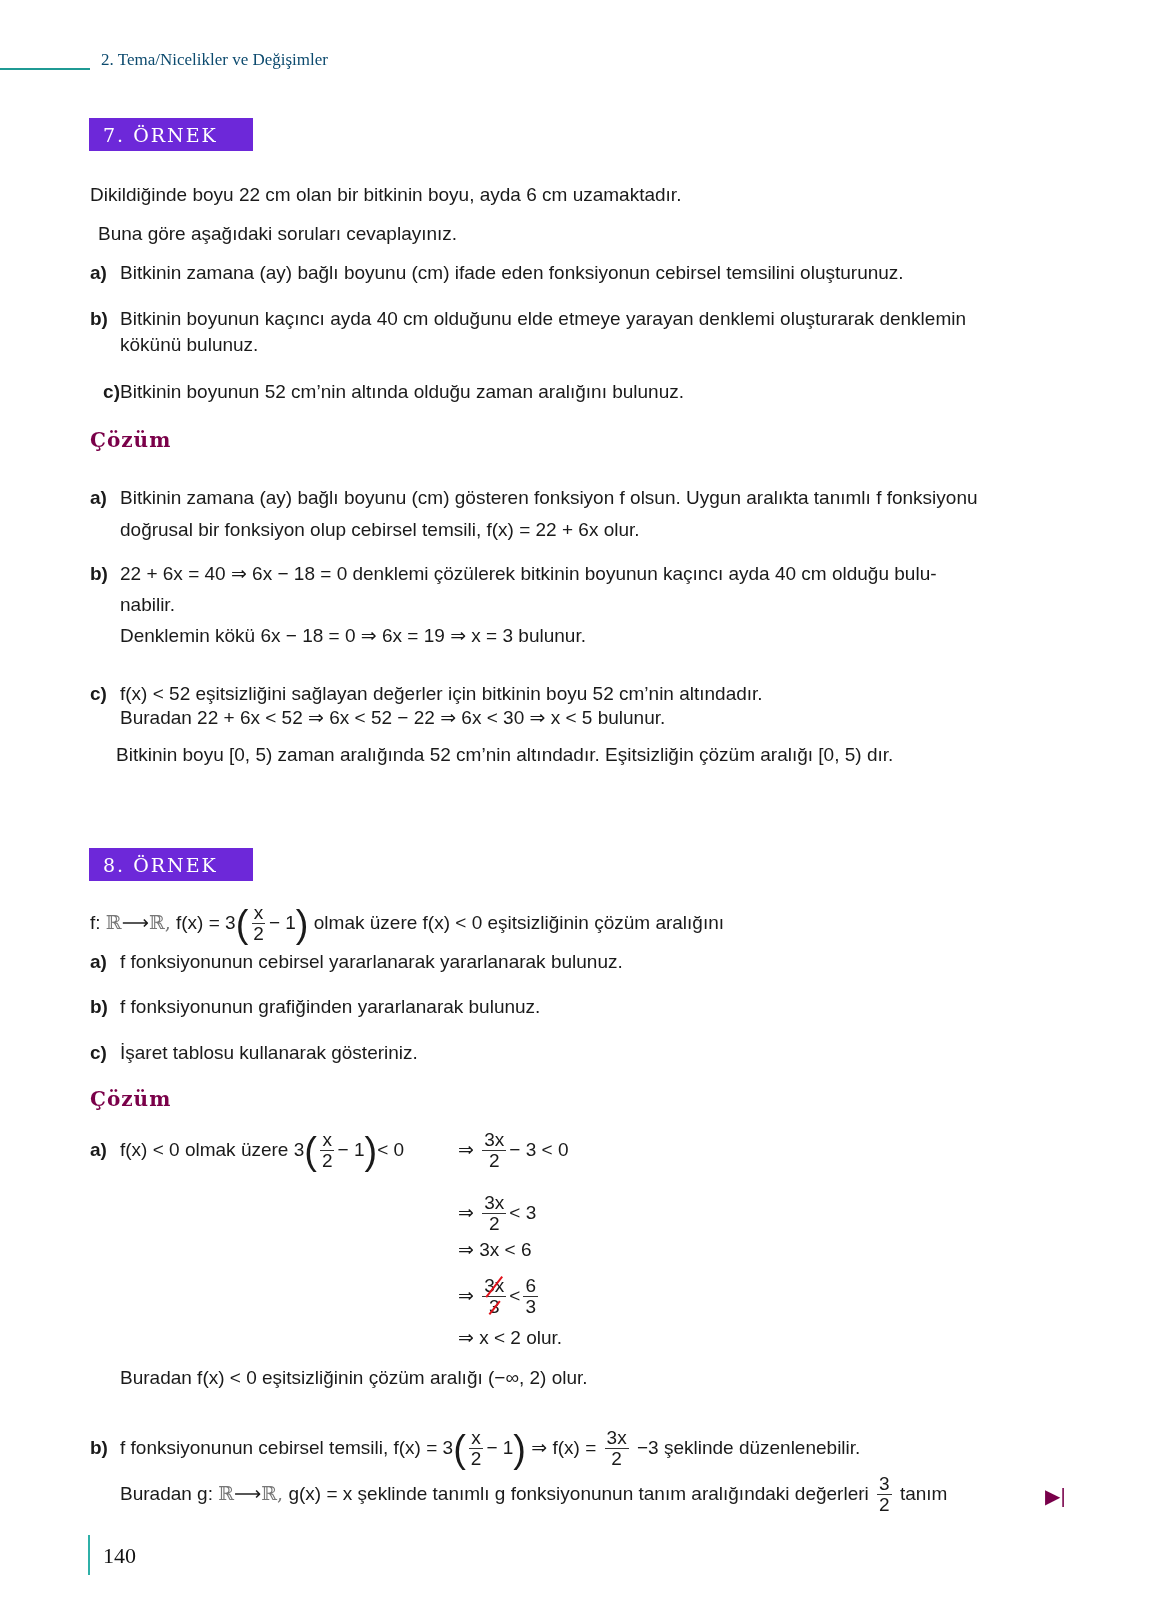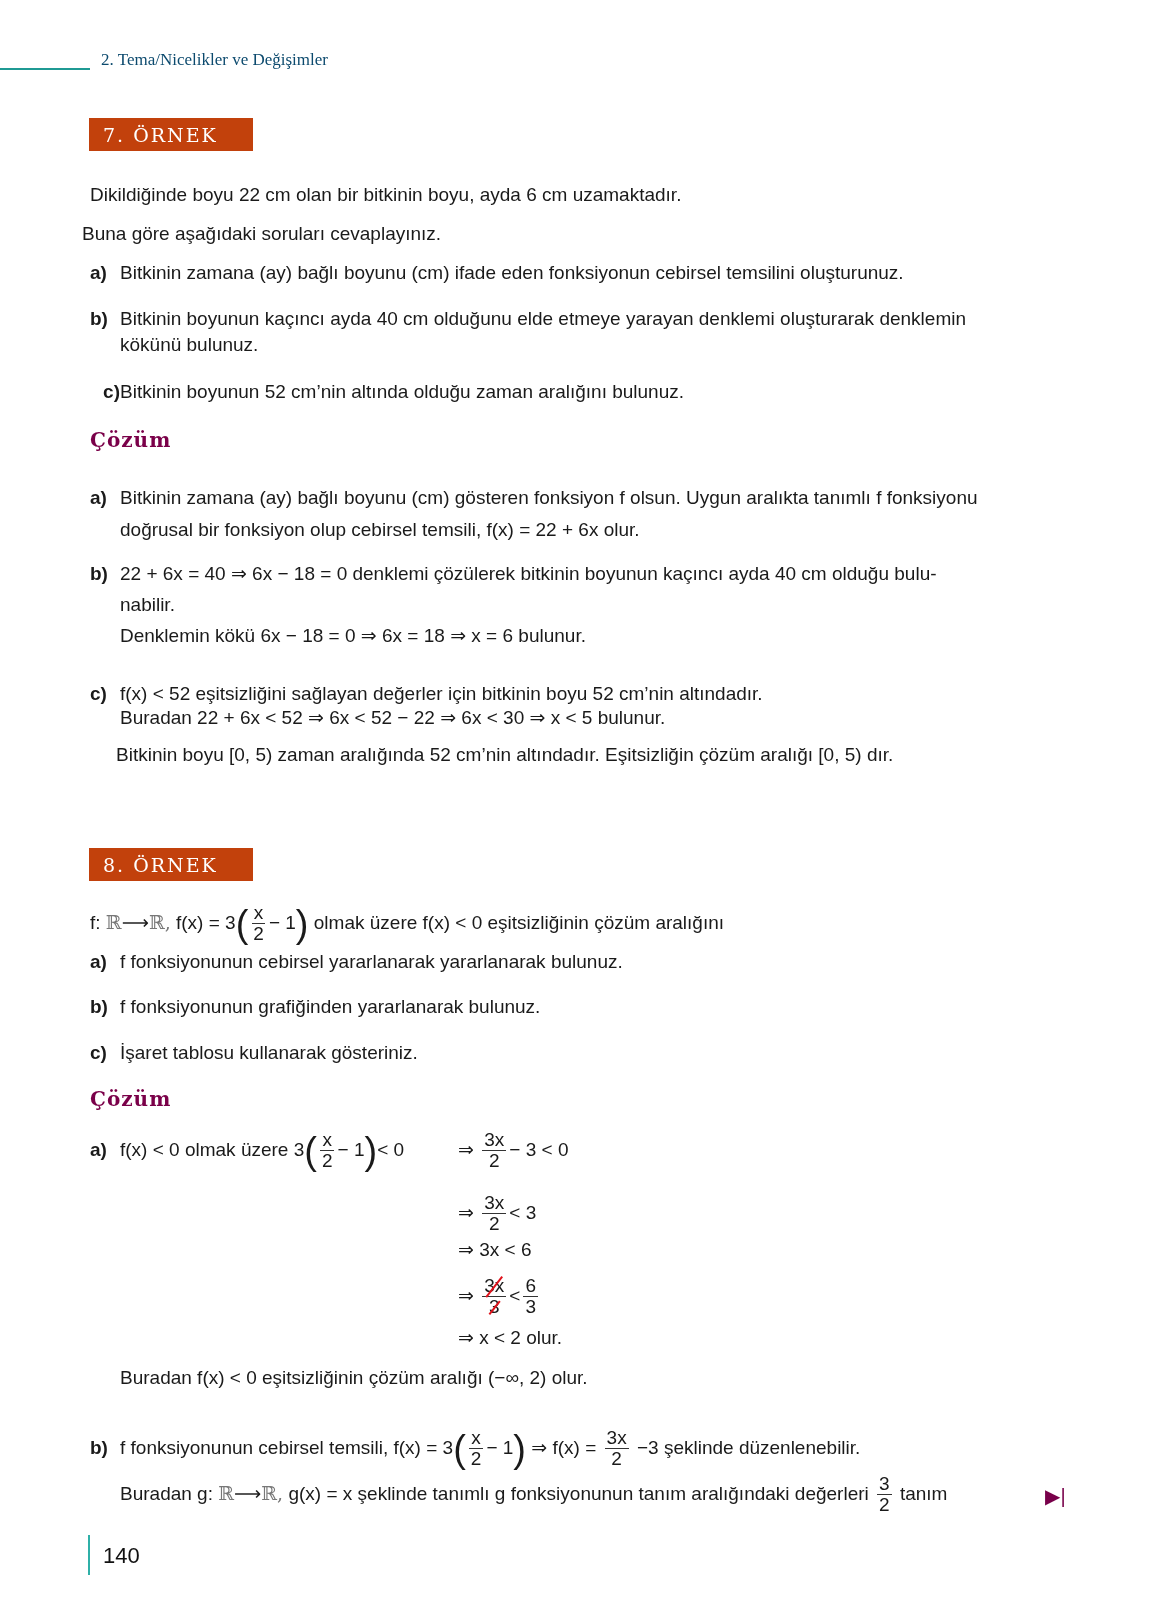--- a/index.html
+++ b/index.html
@@ -1,48 +1,48 @@
 <!DOCTYPE html>
 <html><head>
 <meta charset="utf-8">
 <style>
   html, body { margin: 0; padding: 0; background: #ffffff; }
   body { width: 1152px; height: 1624px; position: relative; overflow: hidden;
          font-family: "Liberation Sans", sans-serif; color: #1a1a1a; font-size: 19px; }
   .abs { position: absolute; }
   .header-line { left: 0; top: 68px; width: 90px; height: 2px; background: #1f9a94; }
   .header-text { left: 101px; top: 50px; font-size: 17px; color: #0c4a6e; font-family: "Liberation Serif", serif; }
-  .badge { background: #c2410c; color: #fff; font-family: "DejaVu Serif", serif; font-size: 19px;
+  .badge { background: #6d28d9; color: #fff; font-family: "DejaVu Serif", serif; font-size: 19px;
            letter-spacing: 2px; padding: 0 0 0 14px; height: 33px; line-height: 34px; width: 150px; }
   .solution-title { color: #7a0049; font-family: "DejaVu Serif", serif; font-weight: bold; font-size: 20px; letter-spacing: 1px; }
   .line { white-space: nowrap; line-height: 24px; }
   .lbl { font-weight: bold; display: inline-block; width: 30px; }
   .frac { display: inline-flex; flex-direction: column; align-items: center; vertical-align: middle;
           line-height: 20px; margin: 0 3px; font-size: 19px; }
   .frac .num { border-bottom: 1.5px solid #333; padding: 0 2px; }
   .frac .den { padding: 0 2px; }
   .bigparen { font-size: 38px; vertical-align: middle; font-weight: 200; line-height: 30px; }
   .bb { font-family: "DejaVu Serif", serif; color: #777; }
   .strike { position: relative; display: inline-block; }
   .strike::after { content: ""; position: absolute; left: -3px; right: -3px; top: 50%; height: 1.5px;
                    background: #e0121b; transform: rotate(-52deg); }
   .next-icon { color: #78004a; font-size: 20px; }
   .footer-bar { left: 88px; top: 1535px; width: 2px; height: 40px; background: #2fb0a8; }
-  .page-num { left: 103px; top: 1543px; font-size: 22px; font-family: Liberation Sans, sans-serif; color: #111; }
+  .page-num { left: 103px; top: 1543px; font-size: 22px; font-family: Liberation Serif, serif; color: #111; }
 </style>
 </head>
 <body>
 
 <div class="abs header-line"></div>
 <div class="abs header-text">2. Tema/Nicelikler ve Değişimler</div>
 
 <div class="abs badge" style="left:89px; top:118px;">7. ÖRNEK</div>
 
 <div class="abs line" style="left:90px; top:183px;">Dikildiğinde boyu 22 cm olan bir bitkinin boyu, ayda 6 cm uzamaktadır.</div>
-<div class="abs line" style="left:82px; top:222px;">Buna göre aşağıdaki soruları cevaplayınız.</div>
+<div class="abs line" style="left:98px; top:222px;">Buna göre aşağıdaki soruları cevaplayınız.</div>
 
 <div class="abs line" style="left:90px; top:261px;">
   <span class="lbl">a)</span><span>Bitkinin zamana (ay) bağlı boyunu (cm) ifade eden fonksiyonun cebirsel temsilini oluşturunuz.</span>
 </div>
 <div class="abs line" style="left:90px; top:307px;">
   <span class="lbl">b)</span><span>Bitkinin boyunun kaçıncı ayda 40 cm olduğunu elde etmeye yarayan denklemi oluşturarak denklemin</span>
 </div>
 <div class="abs line" style="left:120px; top:333px;">kökünü bulunuz.</div>
 <div class="abs line" style="left:90px; top:380px;text-align:right;">
   <span class="lbl">c)</span><span>Bitkinin boyunun 52 cm’nin altında olduğu zaman aralığını bulunuz.</span>
@@ -52,21 +52,21 @@
 
 <div class="abs line" style="left:90px; top:486px;">
   <span class="lbl">a)</span><span>Bitkinin zamana (ay) bağlı boyunu (cm) gösteren fonksiyon f olsun. Uygun aralıkta tanımlı f fonksiyonu</span>
 </div>
 <div class="abs line" style="left:120px; top:518px;">doğrusal bir fonksiyon olup cebirsel temsili, f(x) = 22 + 6x olur.</div>
 
 <div class="abs line" style="left:90px; top:562px;">
   <span class="lbl">b)</span><span>22 + 6x = 40  ⇒  6x − 18 = 0 denklemi çözülerek bitkinin boyunun kaçıncı ayda 40 cm olduğu bulu-</span>
 </div>
 <div class="abs line" style="left:120px; top:593px;">nabilir.</div>
-<div class="abs line" style="left:120px; top:624px;">Denklemin kökü 6x − 18 = 0  ⇒  6x = 18  ⇒  x = 6 bulunur.</div>
+<div class="abs line" style="left:120px; top:624px;">Denklemin kökü 6x − 18 = 0  ⇒  6x = 19  ⇒  x = 3 bulunur.</div>
 
 <div class="abs line" style="left:90px; top:675px;margin-top:7px;">
   <span class="lbl">c)</span><span>f(x) &lt; 52 eşitsizliğini sağlayan değerler için bitkinin boyu 52 cm’nin altındadır.</span>
 </div>
 <div class="abs line" style="left:120px; top:706px;">Buradan 22 + 6x &lt; 52  ⇒  6x &lt; 52 − 22  ⇒  6x &lt; 30  ⇒  x &lt; 5 bulunur.</div>
 <div class="abs line" style="left:116px; top:743px;">
   <span>Bitkinin boyu</span>
   <span>[0, 5)</span>
   <span>zaman aralığında  52 cm’nin altındadır. Eşitsizliğin çözüm aralığı</span>
   <span>[0, 5)</span>

